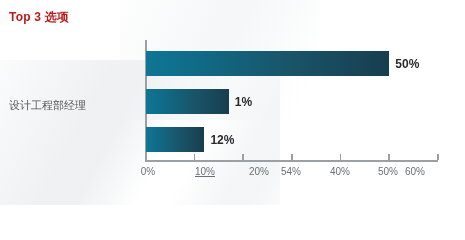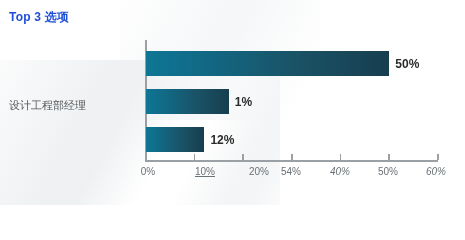--- a/index.html
+++ b/index.html
@@ -53,21 +53,21 @@
         rgba(255,255,255,0) 90%);
     pointer-events: none;
   }
 
   .chart-title {
     position: absolute;
     left: 9px;
     top: 9px;
     font-size: 12px;
     font-weight: bold;
-    color: #1d4ed8;
+    color: #b91c1c;
     letter-spacing: .2px;
     white-space: nowrap;
   }
 
   .axis-y {
     position: absolute;
     left: 145px;
     top: 40px;
     width: 1.5px;
     height: 121px;
@@ -141,23 +141,23 @@
   <div class="tick" style="left:242.3px;"></div>
   <div class="tick" style="left:291px;"></div>
   <div class="tick" style="left:339.7px;"></div>
   <div class="tick" style="left:388.3px;"></div>
   <div class="tick" style="left:437px;"></div>
 
   <div class="tick-label" style="left:148px;">0%</div>
   <div class="tick-label" style="left:205px;text-decoration:underline;">10%</div>
   <div class="tick-label" style="left:259px;">20%</div>
   <div class="tick-label" style="left:291px;">54%</div>
-  <div class="tick-label" style="left:340px;font-style:italic;">40%</div>
+  <div class="tick-label" style="left:340px;">40%</div>
   <div class="tick-label" style="left:388px;">50%</div>
-  <div class="tick-label" style="left:436px;font-style:italic;">60%</div>
+  <div class="tick-label" style="left:415px;">60%</div>
 
   <div class="bar" id="bar-1" style="top: 51px; width: 243.333px;"></div>
   <div class="bar" id="bar-2" style="top: 89px; width: 82.7333px;"></div>
   <div class="bar" id="bar-3" style="top: 127px; width: 58.4px;"></div>
 
   <div class="bar-value" id="val-1" style="top: 57px; left: 395.333px;">50%</div>
   <div class="bar-value" id="val-2" style="top: 95px; left: 234.733px;">1%</div>
   <div class="bar-value" id="val-3" style="top: 133px; left: 210.4px;">12%</div>
 
 </div>

